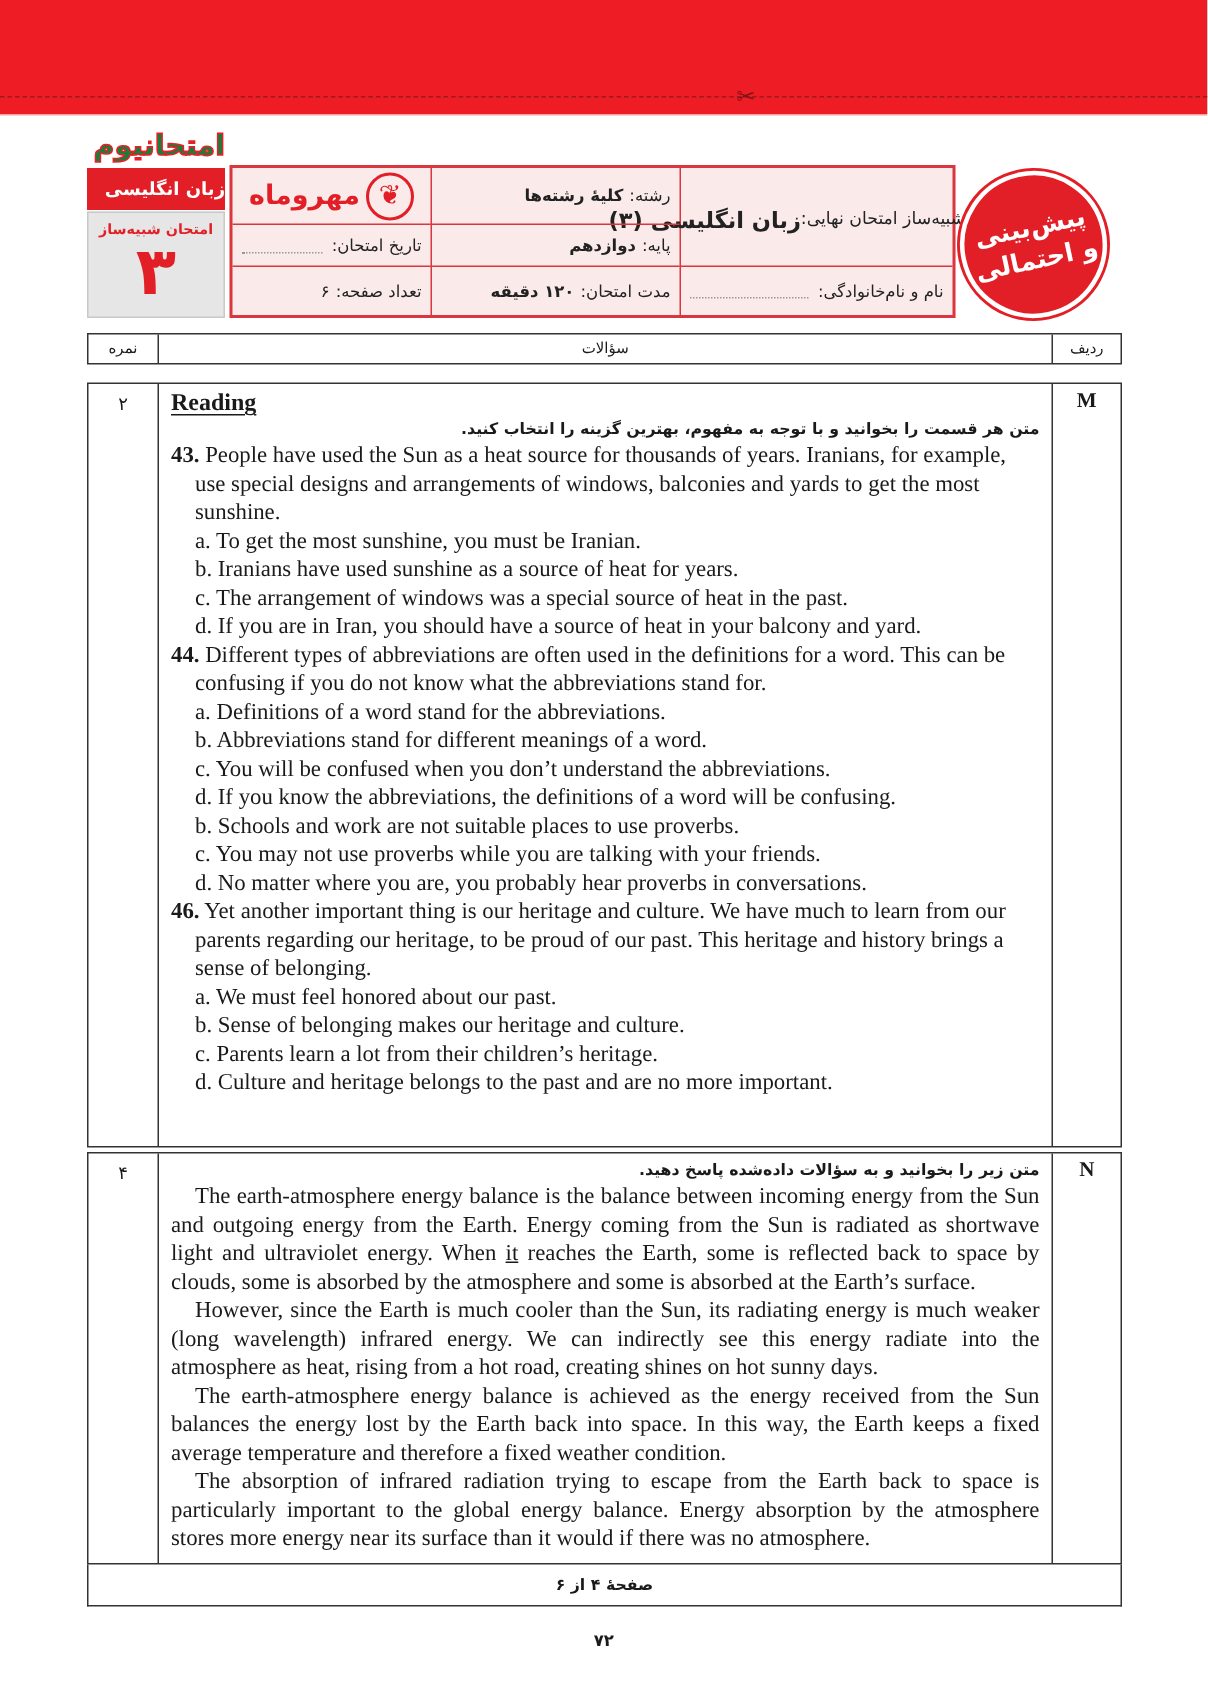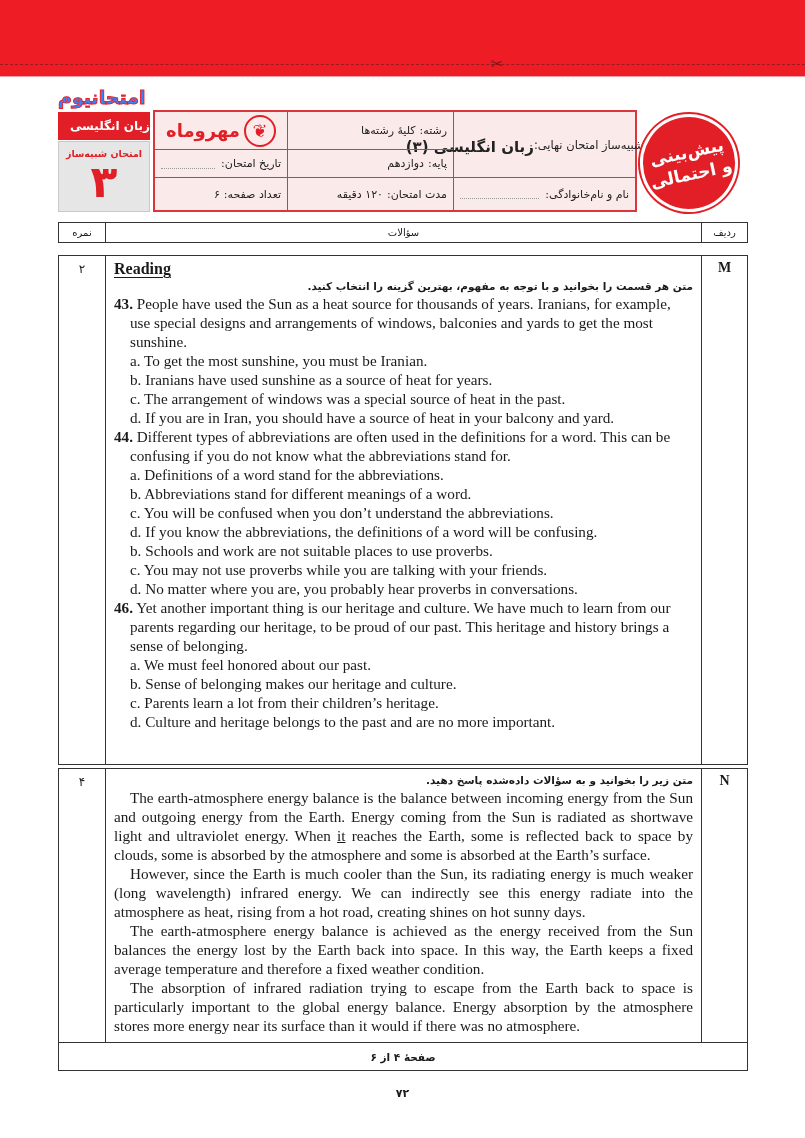--- a/index.html
+++ b/index.html
@@ -5,30 +5,30 @@
   * { box-sizing: border-box; margin: 0; padding: 0; }
   html, body { width: 805px; height: 1138px; background: #ffffff; overflow: hidden; }
   body { position: relative; font-family: "Liberation Serif", serif; color: #1a1a1a; }
 
   .top-band { position: absolute; left: 0; top: 0; width: 805px; height: 76px; background: #ee1c25; }
   .cut-line { position: absolute; left: 0; top: 64px; width: 805px; border-top: 1.5px dashed #9b1a1d; }
   .scissors { position: absolute; left: 491px; top: 55px; width: 18px; height: 18px; color: #7a1417; font-size: 15px; line-height: 18px; font-family: "DejaVu Sans", sans-serif; }
   .band-edge { position: absolute; left: 0; top: 76px; width: 805px; height: 1px; background: #f3a1a4; }
 
   
-  .brand-word { position: absolute; left: 58px; top: 84px; width: 92px; height: 26px; font-family: "DejaVu Sans", sans-serif; font-weight: bold; font-size: 19px; color: #3b82f6; text-align: left; direction: rtl; -webkit-text-stroke: 1px #ee1c25; letter-spacing: -0.5px; line-height: 26px; }
+  .brand-word { position: absolute; left: 58px; top: 84px; width: 92px; height: 26px; font-family: "DejaVu Sans", sans-serif; font-weight: bold; font-size: 19px; color: #15803d; text-align: right; direction: rtl; -webkit-text-stroke: 1px #ee1c25; letter-spacing: -0.5px; line-height: 26px; }
   .subject-tag { position: absolute; left: 58px; top: 112px; width: 92px; height: 28px; background: #e21f26; color: #fff; font-family: "DejaVu Sans", sans-serif; font-weight: bold; font-size: 12px; line-height: 28px; direction: rtl; }
   .sim-box { position: absolute; left: 58px; top: 141px; width: 92px; height: 71px; background: #e6e6e6; border: 1px solid #c9c9c9; text-align: center; direction: rtl; }
   .sim-label { display: block; font-family: "DejaVu Sans", sans-serif; font-weight: bold; font-size: 9.5px; color: #e21f26; margin-top: 6px; }
   .sim-number { display: block; font-family: "DejaVu Sans", sans-serif; font-weight: bold; font-size: 44px; color: #e21f26; line-height: 46px; }
 
   
   .info-table { position: absolute; left: 153px; top: 110px; width: 484px; height: 102px; border: 2px solid #d9363e; background: #fbeaea; direction: rtl; font-family: "DejaVu Sans", sans-serif; }
   .info-cell { position: absolute; border-left: 1.5px solid #d9363e; border-bottom: 1.5px solid #d9363e; font-size: 11px; color: #222; display: flex; align-items: center; padding: 0 6px; white-space: nowrap; }
-  .info-cell b { font-weight: normal; margin-right: 4px; padding-left: 12px; }
+  .info-cell b { font-weight: bold; margin-right: 4px; padding-left: 12px; }
   .dots { display: inline-block; width: 80px; border-bottom: 1px dotted #999; margin-right: 6px; height: 10px; }
   .title-cell { flex-direction: row; justify-content: center; align-items: center; }
   .title-line1 { font-size: 11.5px; }
   .title-line2 { font-size: 15px; font-weight: bold; margin-top: 5px; }
   .logo-cell { justify-content: center; }
   .logo-text { font-size: 18px; font-weight: bold; color: #e21f26; }
   .logo-circle { width: 32px; height: 32px; border-radius: 50%; border: 2.5px solid #e21f26; display: flex; align-items: center; justify-content: center; margin-left: 4px; color: #e21f26; font-size: 18px; }
 
   
   .stamp { position: absolute; left: 640px; top: 114px; width: 98px; height: 98px; border-radius: 50%; background: #e21f26; border: 3px solid #fff; box-shadow: 0 0 0 2px #e21f26; transform: rotate(-12deg); display: flex; flex-direction: column; align-items: center; justify-content: center; direction: rtl; font-family: "DejaVu Sans", sans-serif; font-weight: bold; color: #fff; }

